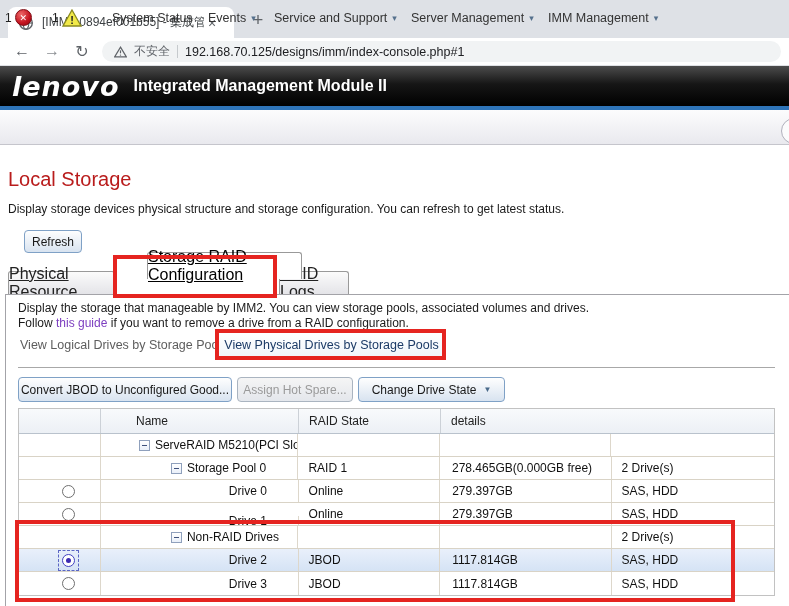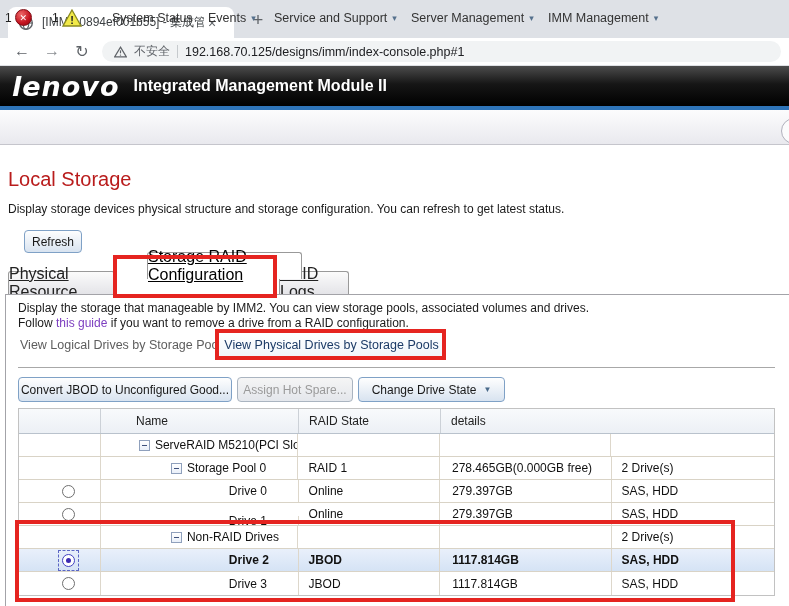--- a/index.html
+++ b/index.html
@@ -72,21 +72,21 @@
   .act-btn { position:absolute; top:377px; height:25px; }
   .btn-caret { font-size:8px; color:#4a6a8a; margin-left:7px; }
 
   
   .tbl { position:absolute; left:18px; top:408px; width:757px; border:1px solid #c2c2c2; background:#fff; }
   .t-head { display:flex; height:25px; background:linear-gradient(#f8fafc,#ecf0f5); border-bottom:1px solid #b9c2cc; }
   .t-h { font-size:12px; color:#222; display:flex; align-items:center; border-right:1px solid #ccd1d7; }
   .t-h:last-child { border-right:none; }
   .t-row { display:flex; height:23px; border-bottom:1px solid #d9d3c6; background:#fff; cursor:pointer; }
   .t-row:last-child { border-bottom:none; }
-  .t-row.sel { background:linear-gradient(#e9f0fb,#d5e3f5);font-weight:bold; }
+  .t-row.sel { background:linear-gradient(#e9f0fb,#d5e3f5); }
   .t-c { display:flex; align-items:center; font-size:12px; color:#111; border-right:1px solid #ddd7cb;
          overflow:hidden; white-space:nowrap; }
   .t-c:last-child { border-right:none; }
   .radio { width:13px; height:13px; border:1px solid #6f6f6f; border-radius:50%; background:#fff; position:relative; }
   .radio.on { border-color:#4040c0; }
   .radio.on::after { content:""; position:absolute; left:3px; top:3px; width:5px; height:5px;
                      border-radius:50%; background:#3c2bb2; }
   .focus-box { display:inline-flex; padding:3px; border:1px dashed #5b66c4; }
   .tree-ico { width:11px; height:11px; border:1px solid #8fa0bc; background:linear-gradient(#fff,#e9eff9);
               display:inline-flex; align-items:center; justify-content:center; margin-right:5px; flex:none; }

